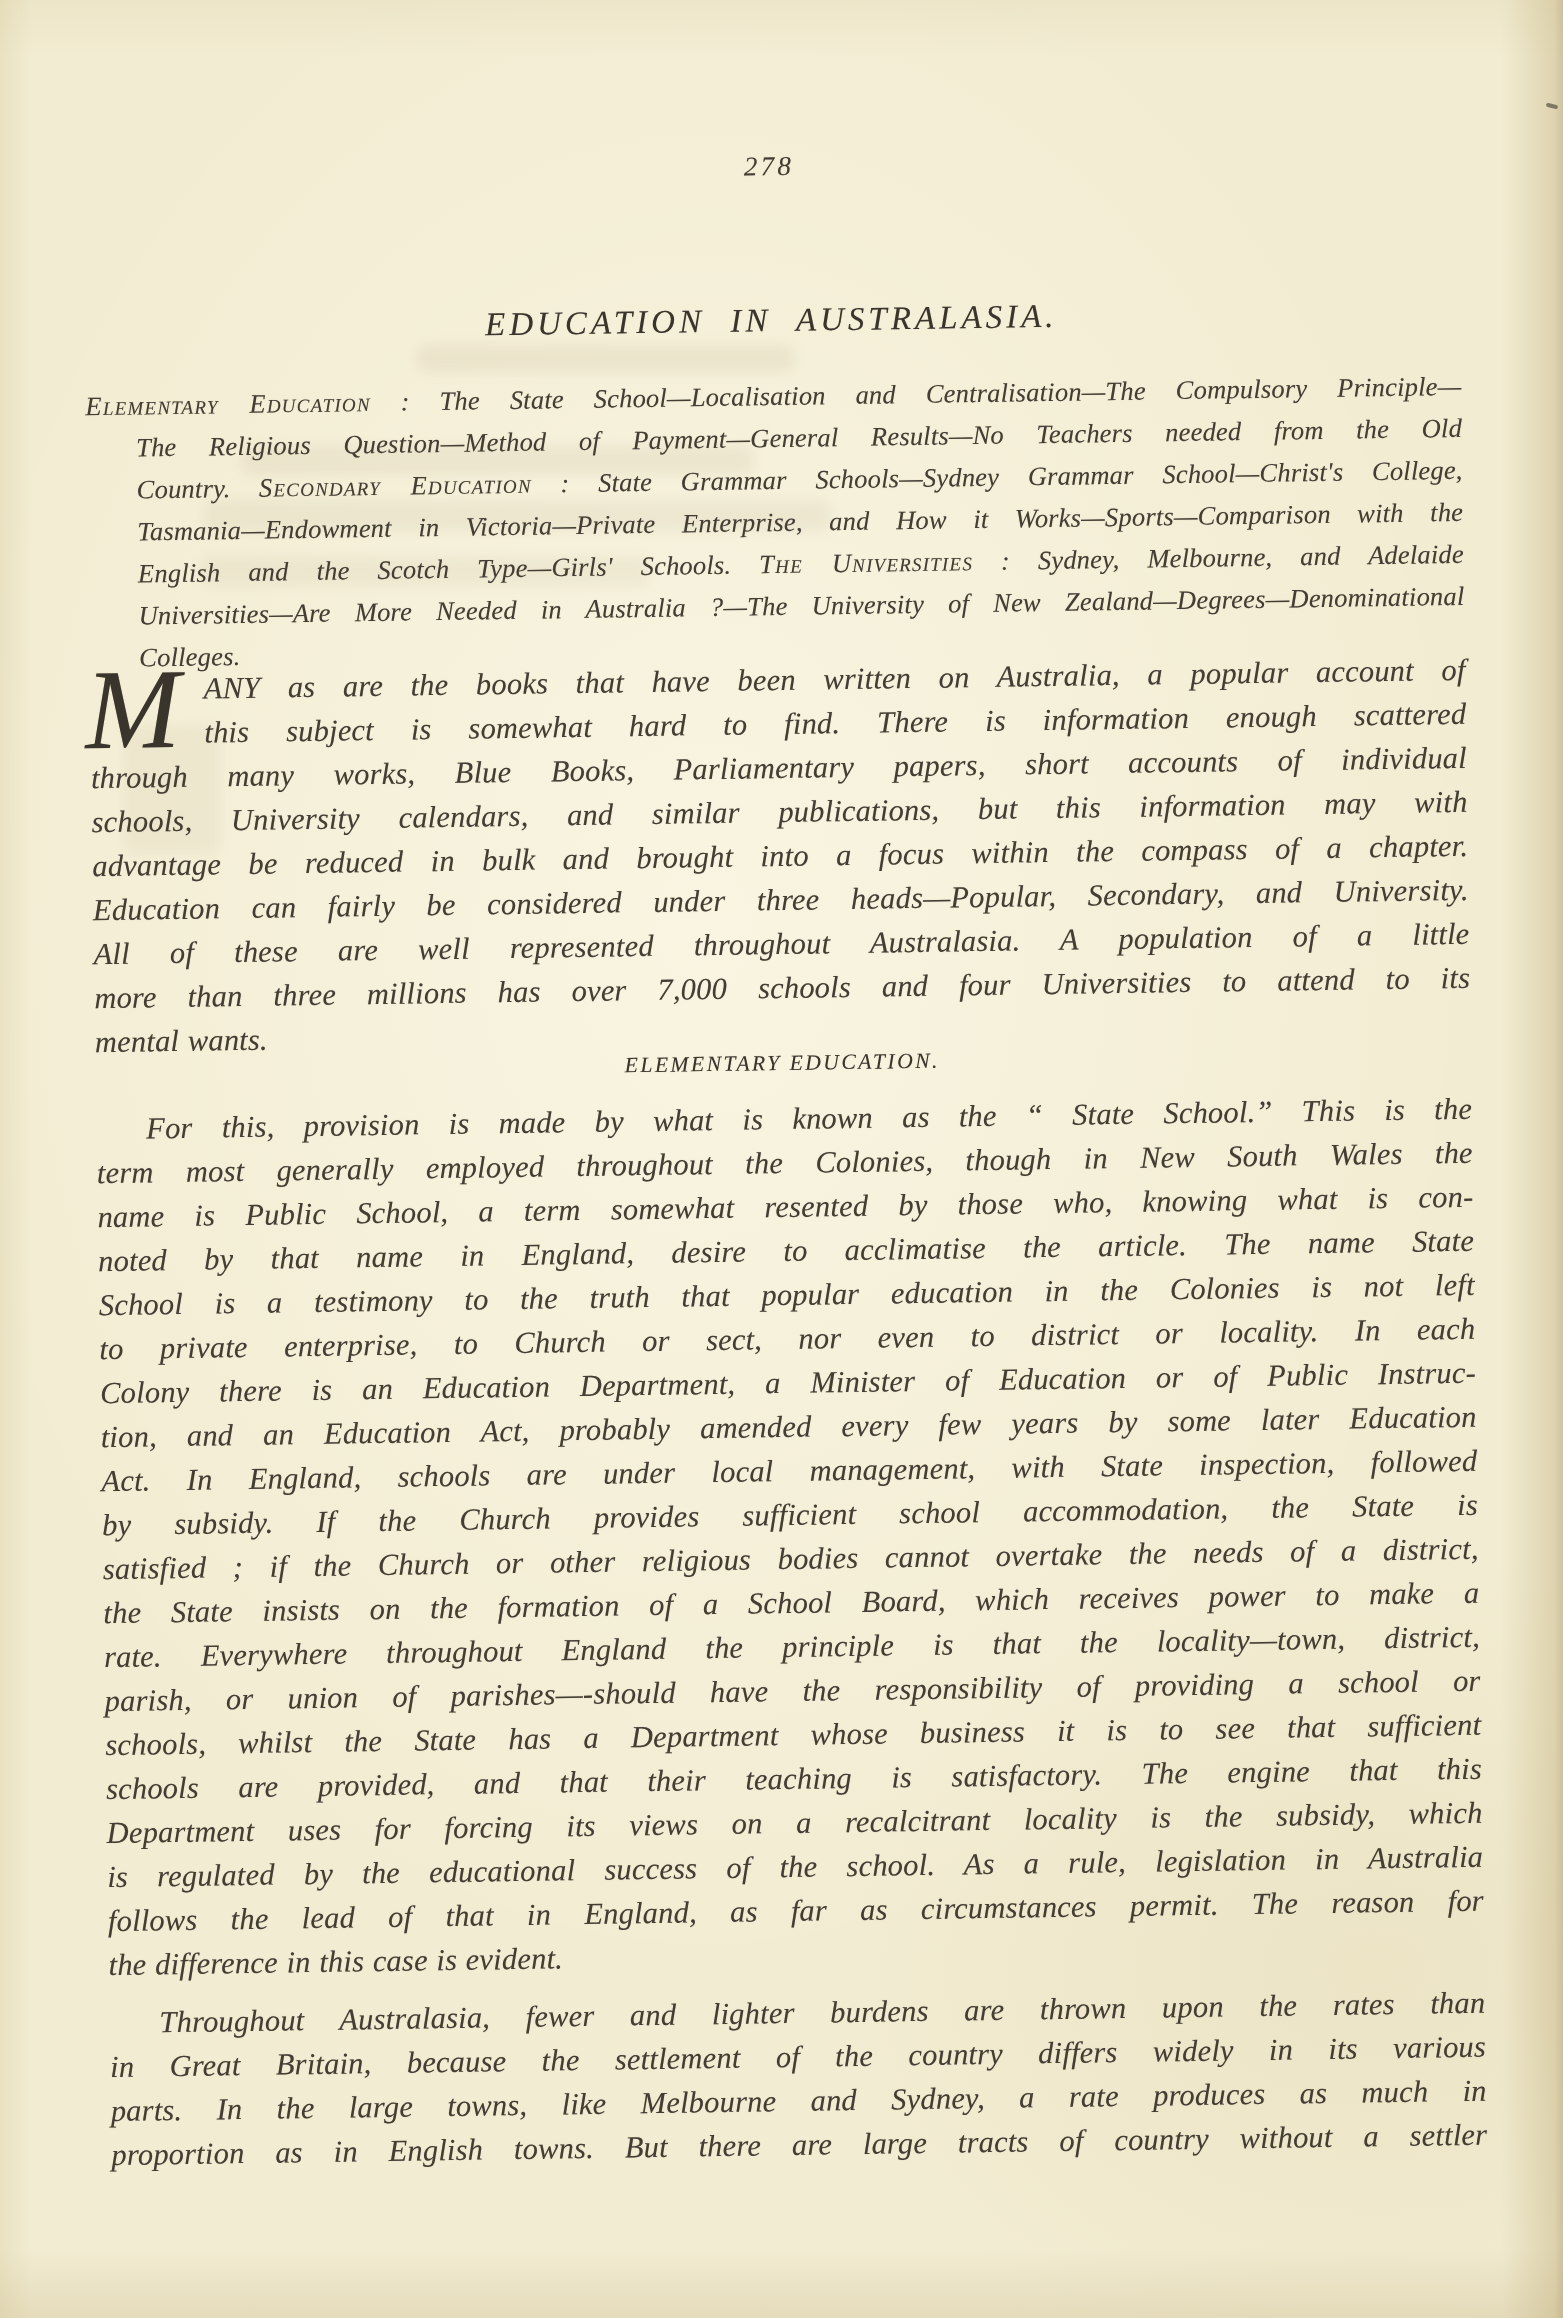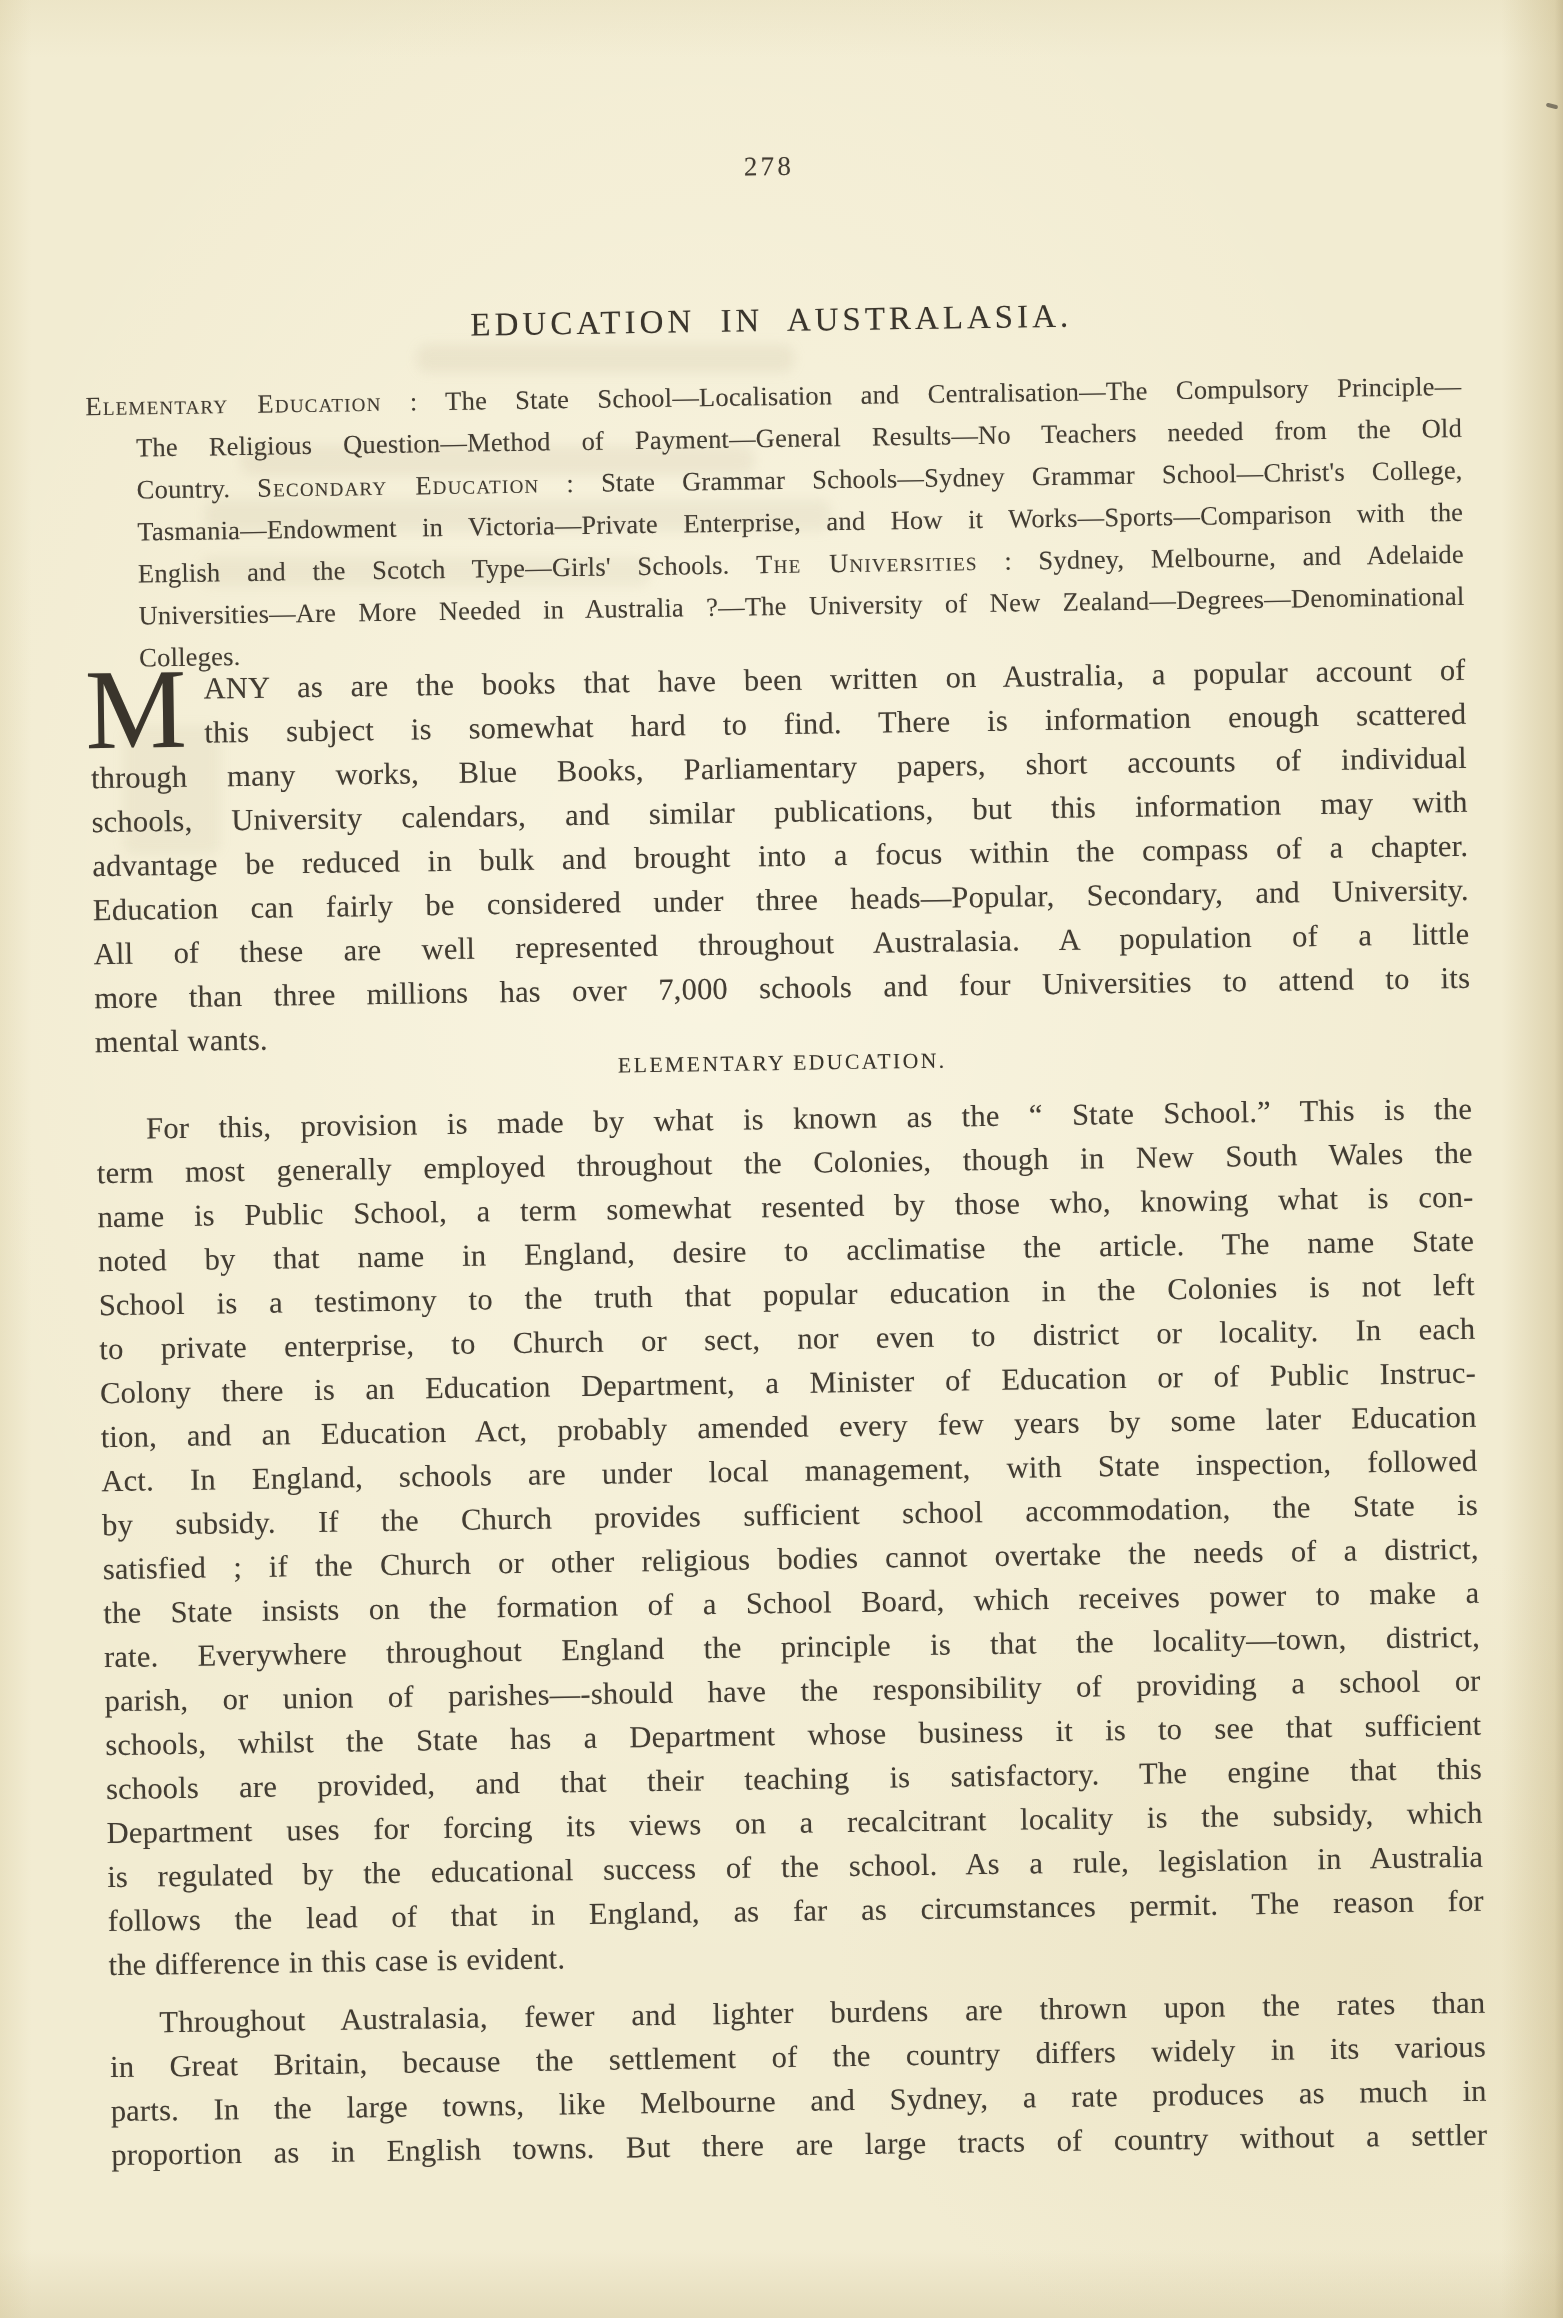--- a/index.html
+++ b/index.html
@@ -15,20 +15,21 @@
     position:absolute; inset:0;
     background:
       linear-gradient(90deg, rgba(210,196,150,.28) 0%, rgba(210,196,150,0) 2%,
                               rgba(210,196,150,0) 96%, rgba(190,172,120,.38) 99.4%, rgba(160,140,90,.45) 100%),
       linear-gradient(180deg, rgba(214,202,158,.20) 0%, rgba(214,202,158,0) 2.5%,
                               rgba(214,202,158,0) 97%, rgba(196,180,132,.30) 100%),
       radial-gradient(ellipse 1123px 1524px at 45% 40%, rgba(255,252,238,.55) 0%, rgba(255,252,238,0) 70%),
       radial-gradient(ellipse 722px 561px at 88% 85%, rgba(216,202,156,.25) 0%, rgba(216,202,156,0) 75%),
       #f2ecd2;
     overflow:hidden;
+    font-style:italic;
   }
   
   .ghost{ position:absolute; border-radius:11.2px; filter:blur(5.6px); }
   .g1{ left:417px; top:345px;  width:377px; height:27px; background:rgba(176,166,128,.14); }
   .g2{ left:241px; top:446px;  width:513px; height:29px; background:rgba(176,166,128,.13); }
   .g3{ left:205px; top:500px;  width:626px; height:30.5px; background:rgba(176,166,128,.12); }
   .g4{ left:201px; top:557px;  width:449px; height:29px; background:rgba(176,166,128,.11); }
   .g5{ left:124px; top:726px;  width:96px; height:128px; background:rgba(176,166,128,.10); }
   .speck{
     position:absolute; left:1546px; top:104px; width:12px; height:4px;

